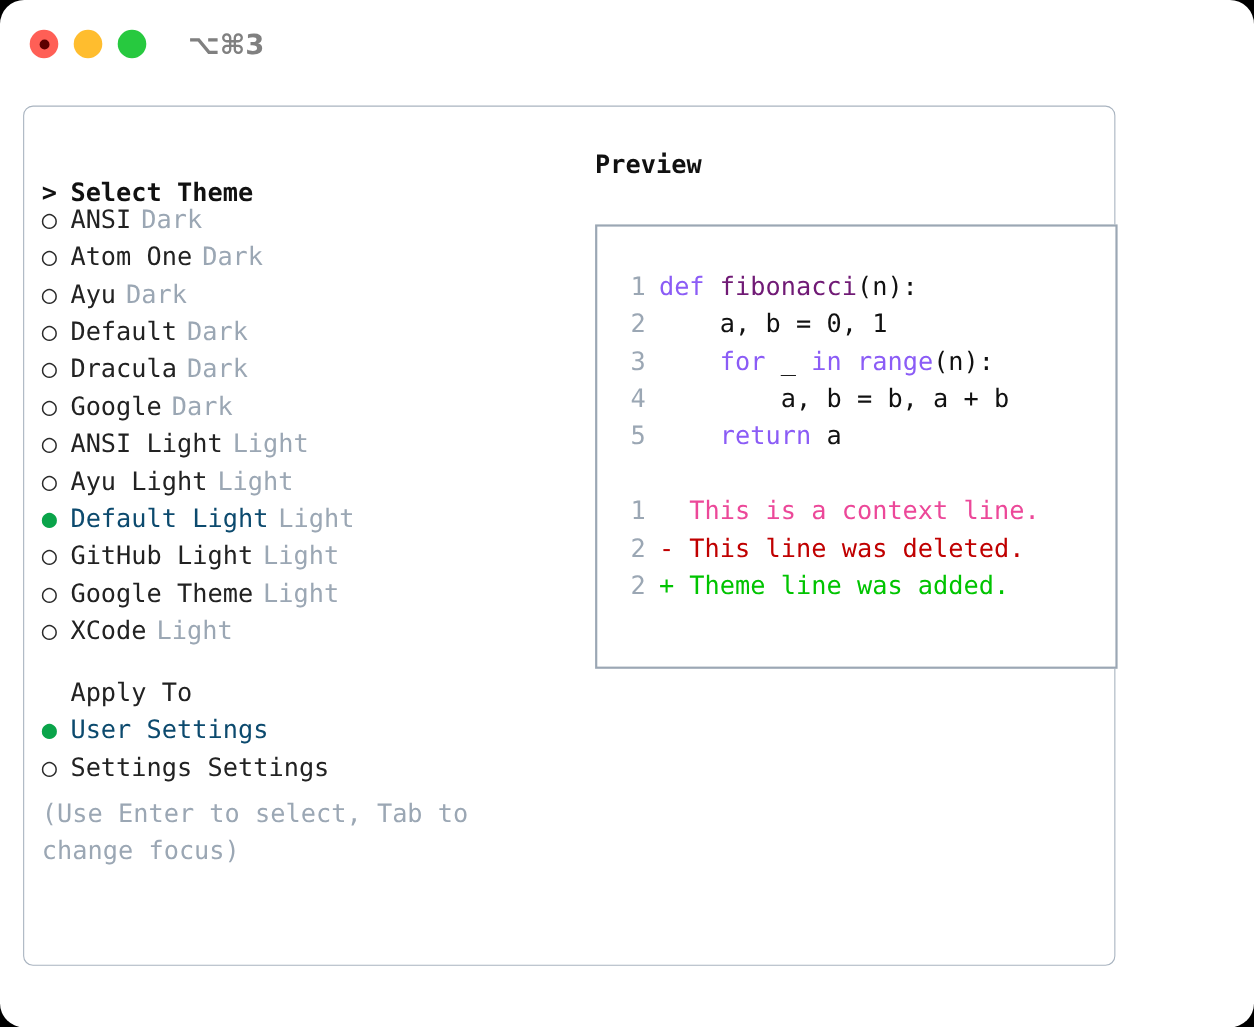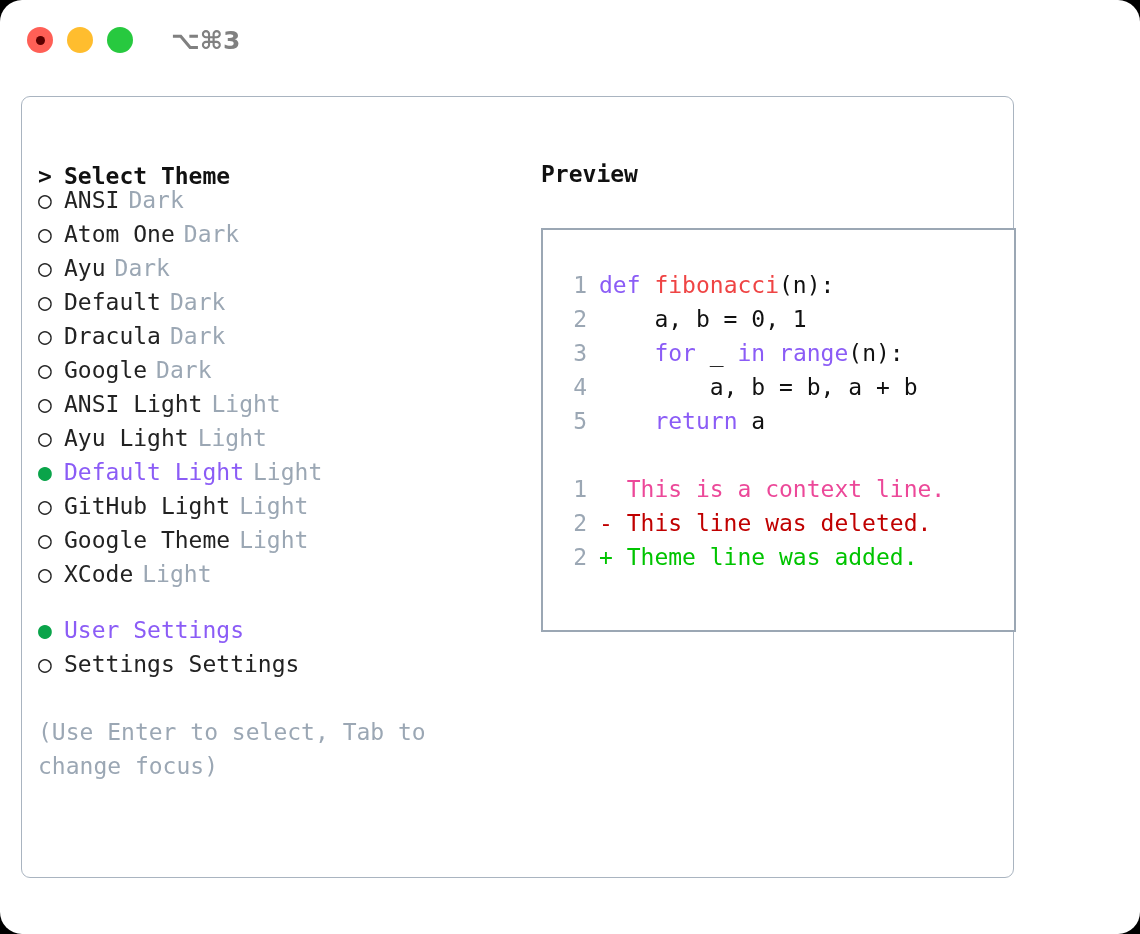--- a/index.html
+++ b/index.html
@@ -93,21 +93,21 @@
     line-height: 34px;
     white-space: pre;
   }
   .marker {
     width: 26px;
     flex: 0 0 26px;
     color: #2b2b2b;
   }
   .marker.sel { color: #0aa44a; }
   .label      { color: #222222; }
-  .label.sel  { color: #8b5cf6; }
+  .label.sel  { color: #0c4a6e; }
   .tag {
     color: #9ba7b4;
     margin-left: 9px;
   }
   .row.header .label {
     font-weight: bold;
     color: #111111;
     margin-top: 10px;
   }
   .row.header .marker {
@@ -122,33 +122,33 @@
     font-size: 23px;
     line-height: 34px;
     padding-left: 26px;
     color: #222222;
     white-space: pre;
   }
 
   .spacer { height: 22px; }
 
   #hint {
-    margin-top: 34px;
+    margin-top: 8px;
     color: #9ba7b4;
     font-size: 23px;
     line-height: 34px;
     width: 400px;
     white-space: pre-wrap;
   }
 
   
   #right-col {
     position: absolute;
     left: 479px;
-    top: 60px;
+    top: 36px;
     width: 490px;
     padding-left: 40px;
   }
   #preview-title {
     font-size: 23px;
     font-weight: bold;
     color: #111111;
     line-height: 34px;
     white-space: pre;
   }
@@ -176,21 +176,21 @@
   }
   .lnum {
     width: 30px;
     flex: 0 0 30px;
     text-align: right;
     color: #9ba7b4;
     margin-right: 12px;
   }
   .ctext { white-space: pre; }
   .tok-kw   { color: #8b5cf6; }
-  .tok-fn   { color: #ef4444; margin-top: 36px; }
+  .tok-fn   { color: #701a75; margin-top: 36px; }
   .tok-plain{ color: #111111; }
   .tok-ctx  { color: #ec4899; }
   .tok-del  { color: #c00000; }
   .tok-add  { color: #00c400; }
   .blank { height: 34px; }
 </style>
 </head>
 <body>
 
 <div id="screen">
@@ -218,20 +218,21 @@
           <div class="row"><span class="marker">○</span><span class="label">Dracula</span><span class="tag">Dark</span></div>
           <div class="row"><span class="marker">○</span><span class="label">Google</span><span class="tag">Dark</span></div>
           <div class="row"><span class="marker">○</span><span class="label">ANSI Light</span><span class="tag">Light</span></div>
           <div class="row"><span class="marker">○</span><span class="label">Ayu Light</span><span class="tag">Light</span></div>
           <div class="row"><span class="marker sel">●</span><span class="label sel">Default Light</span><span class="tag">Light</span></div>
           <div class="row"><span class="marker">○</span><span class="label">GitHub Light</span><span class="tag">Light</span></div>
           <div class="row"><span class="marker">○</span><span class="label">Google Theme</span><span class="tag">Light</span></div>
           <div class="row"><span class="marker">○</span><span class="label">XCode</span><span class="tag">Light</span></div>
         </div>
       <div class="spacer"></div>
+      <div class="group-title">Apply To</div>
       <div id="apply-list">
           <div class="row"><span class="marker sel">●</span><span class="label sel">User Settings</span></div>
           <div class="row"><span class="marker">○</span><span class="label">Settings Settings</span></div>
         </div>
       <div id="hint">(Use Enter to select, Tab to change focus)</div>
     </div>
 
     <div id="right-col">
       <div id="preview-title">Preview</div>
       <div id="preview-box">

